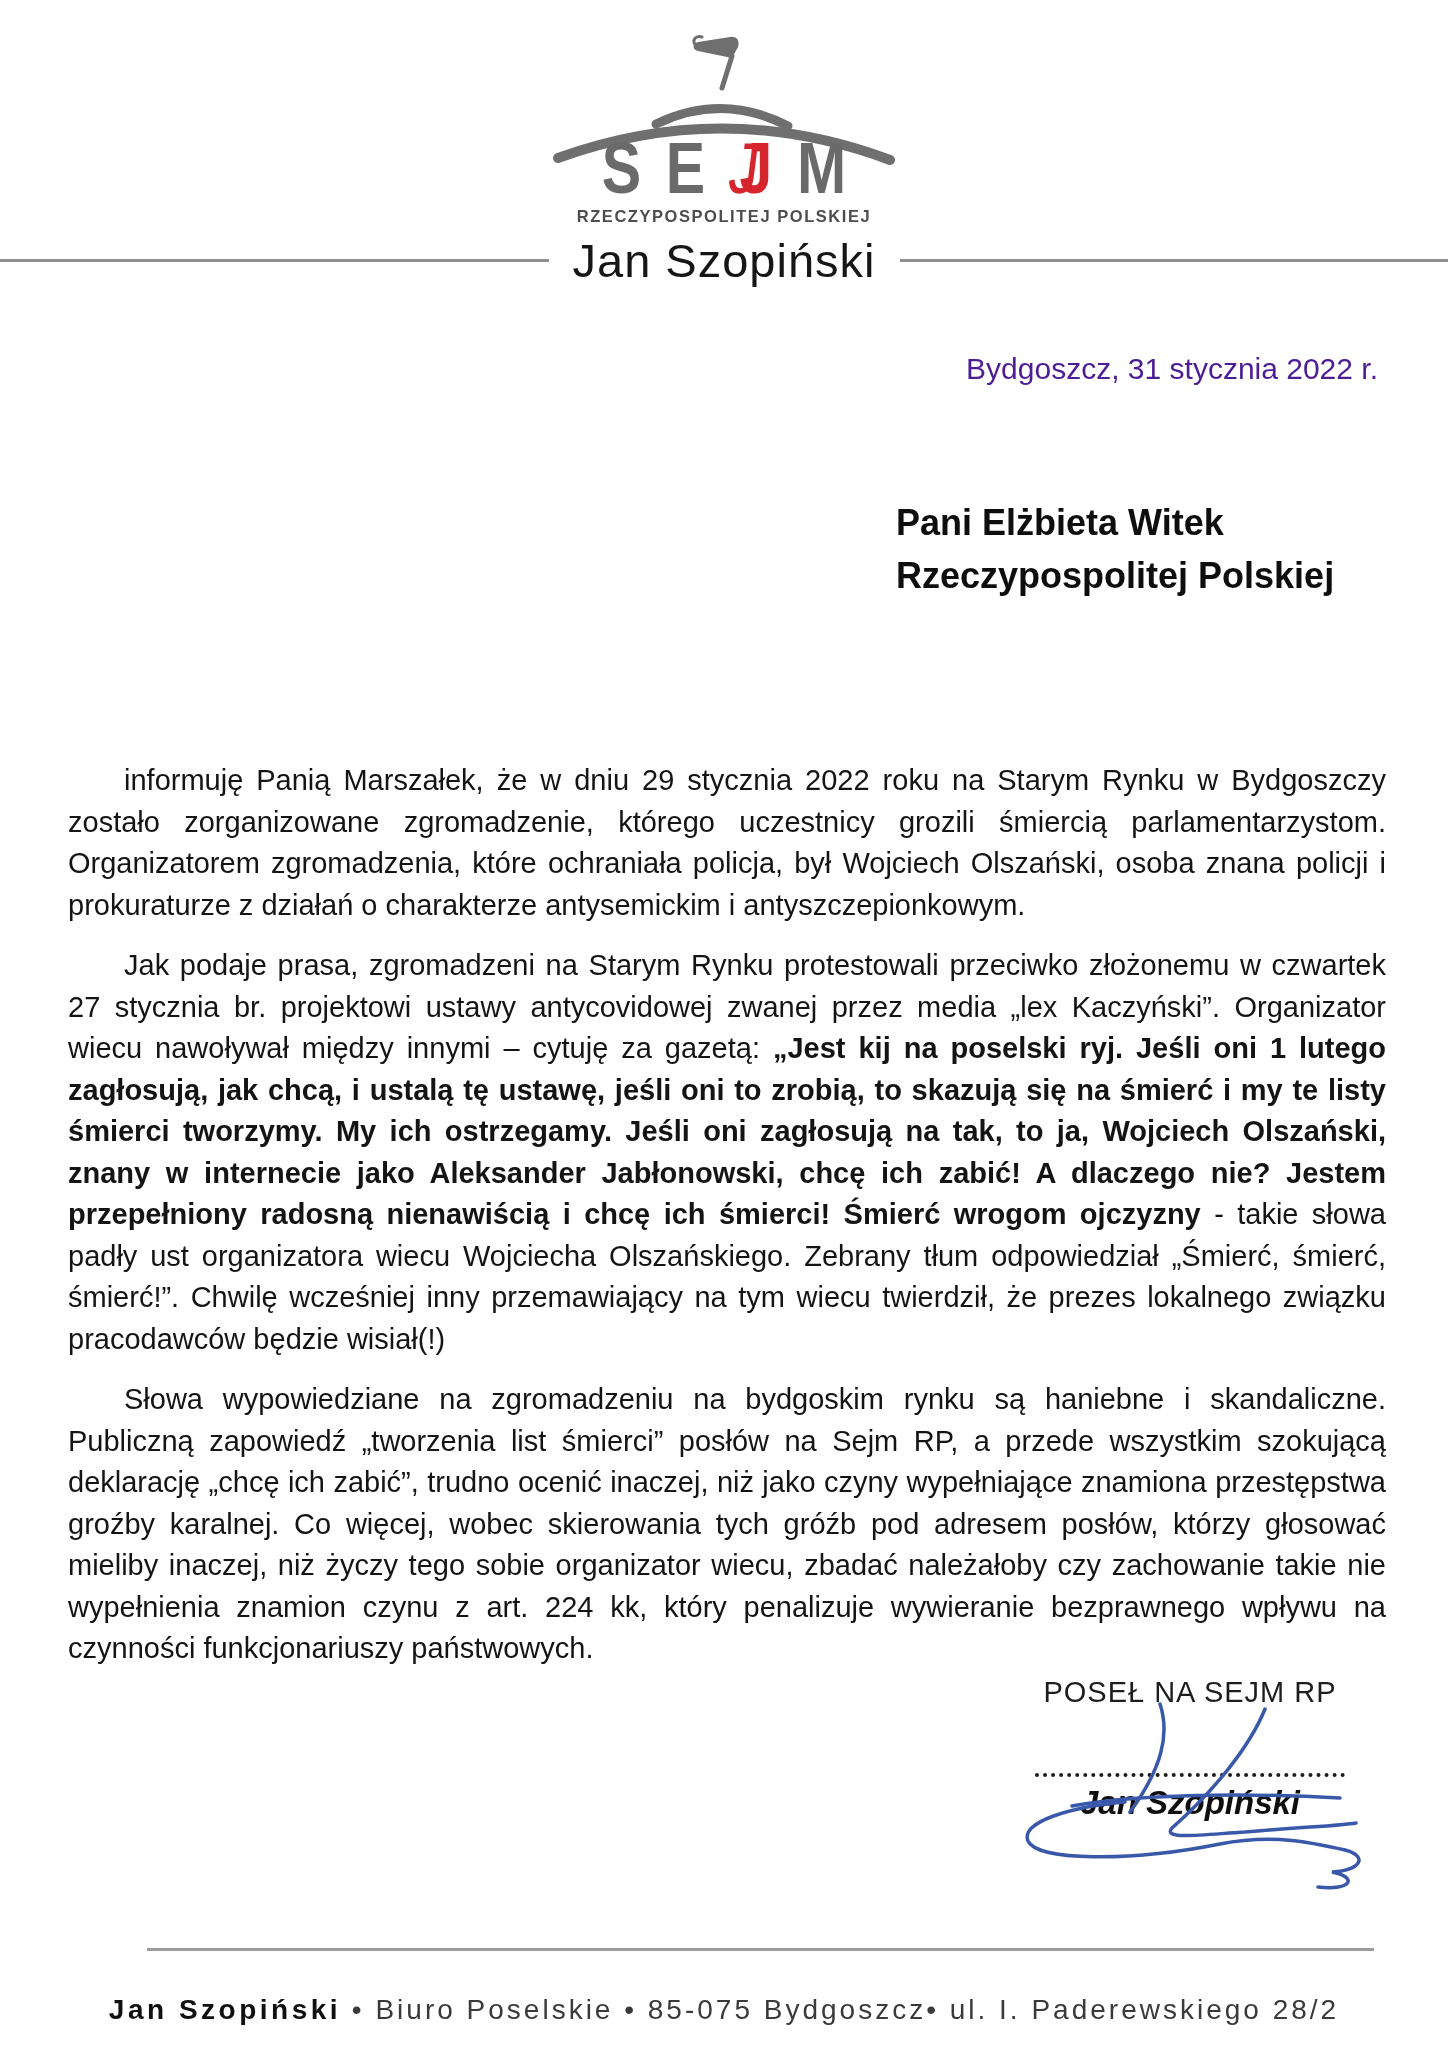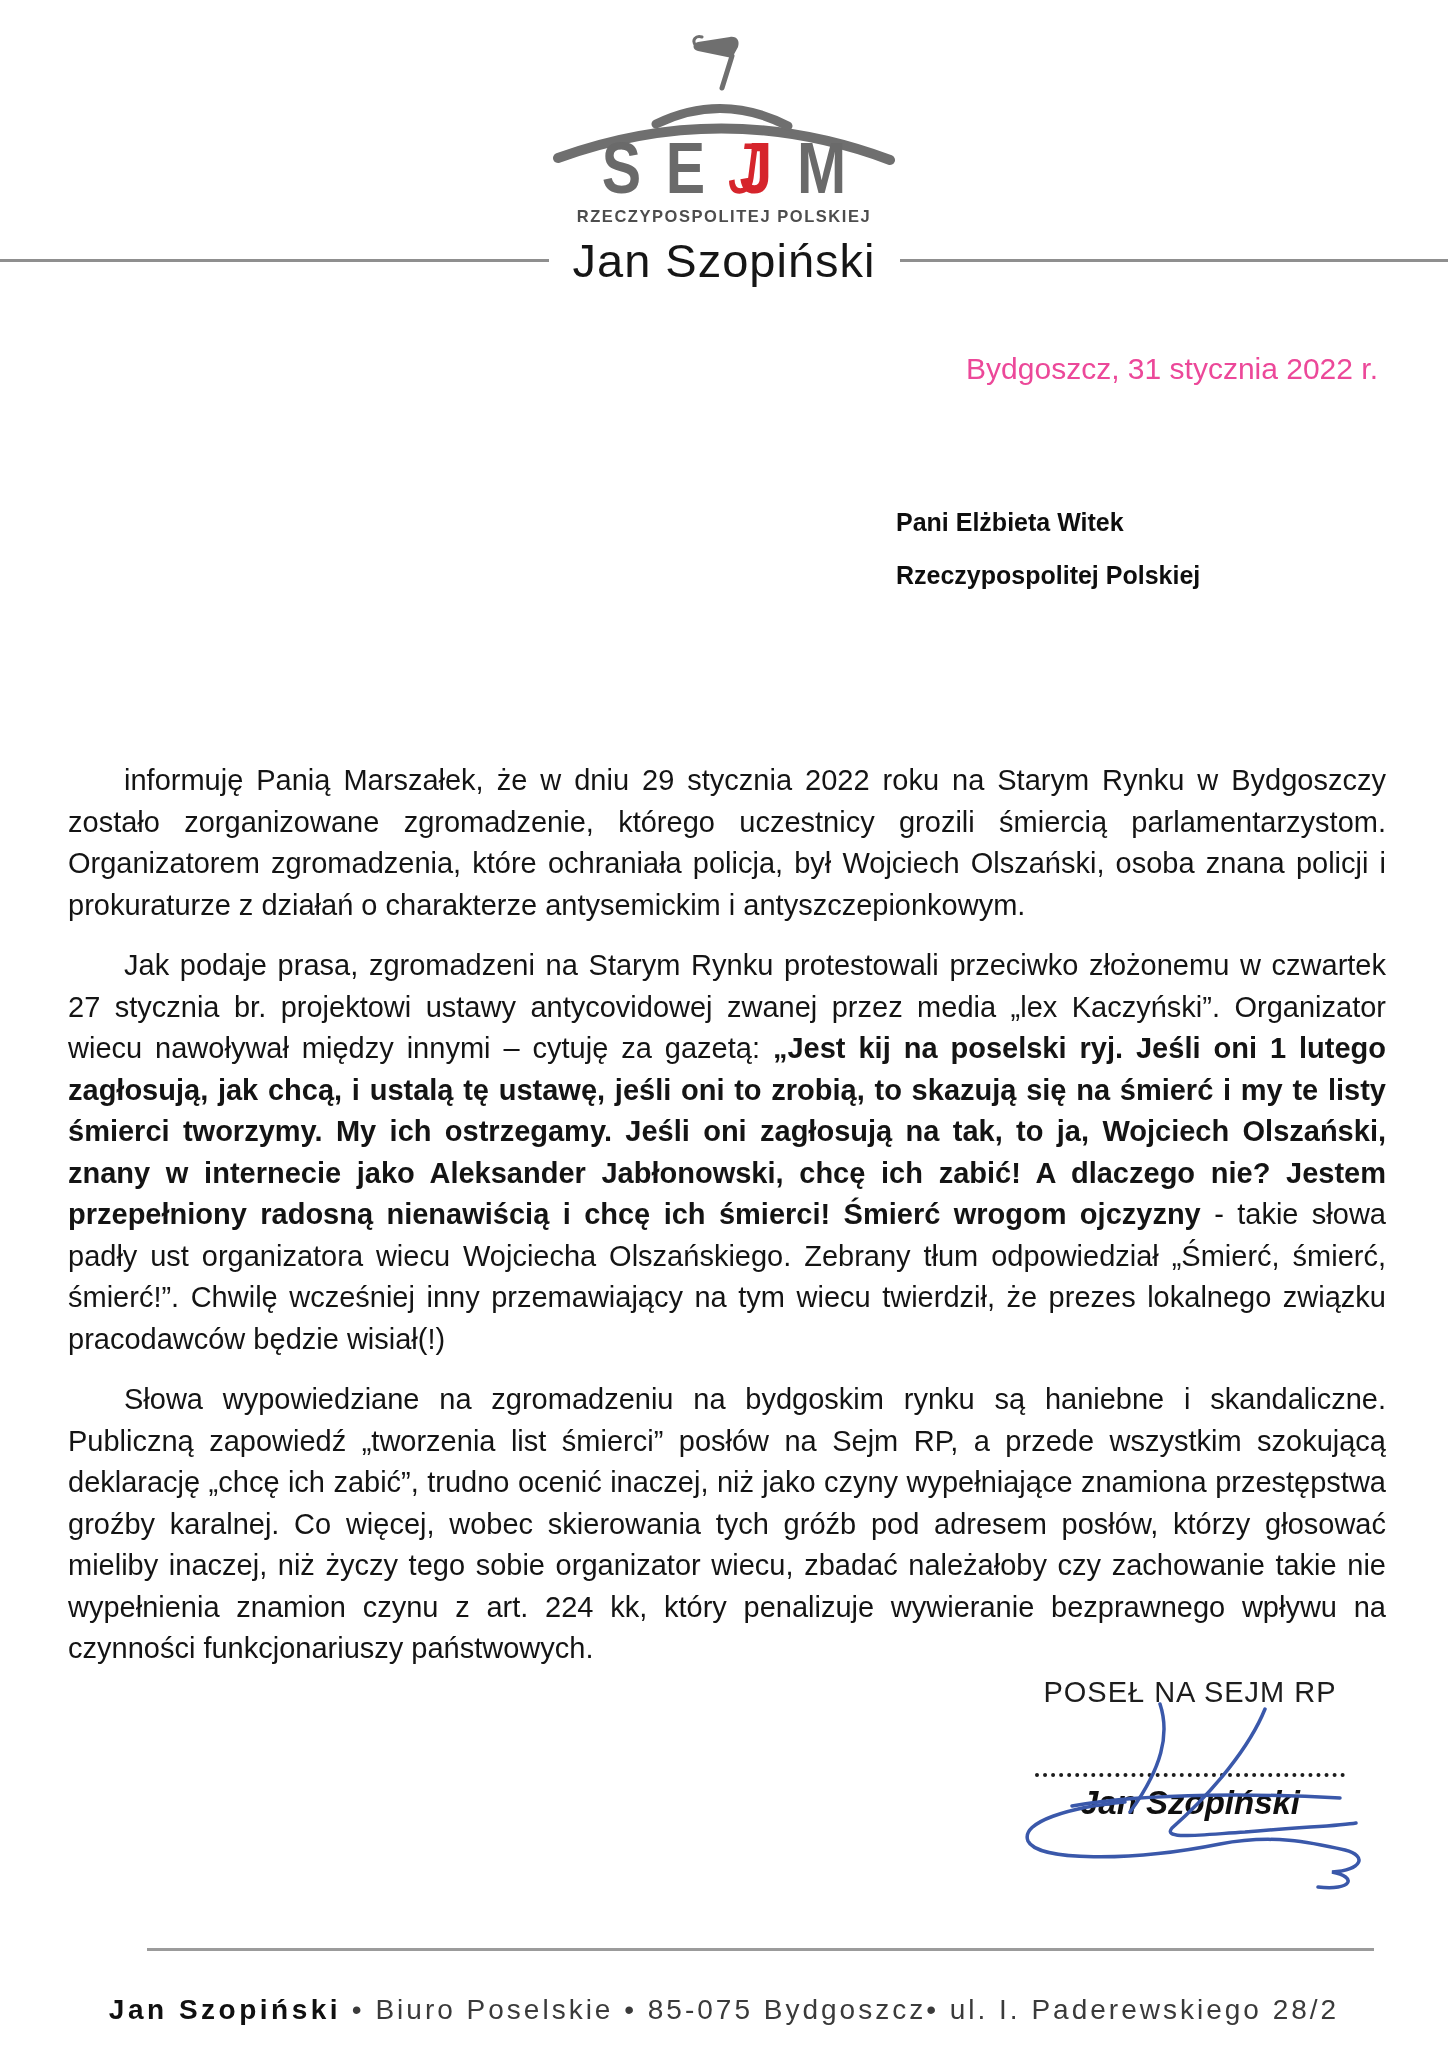--- a/index.html
+++ b/index.html
@@ -26,22 +26,22 @@
 
   
   .name-row { position:absolute; top:233px; left:0; right:0; display:flex; align-items:center; }
   .rule { flex:1; height:3px; background:#8f8f8f; }
   .page-title {
     margin:0; padding:0 24px; font-size:47px; font-weight:300;
     letter-spacing:1px; color:#161616; white-space:nowrap;
   }
 
   
-  .date { position:absolute; top:352px; right:70px; font-size:30px; color:#ec4899; }
-  .recipient { position:absolute; top:496px; left:896px; font-size:25px; font-weight:700; line-height:53px; color:#0e0e0e; }
+  .date { position:absolute; top:352px; right:70px; font-size:30px; color:#4c1d95; }
+  .recipient { position:absolute; top:496px; left:896px; font-size:36px; font-weight:700; line-height:53px; color:#0e0e0e; }
 
   
   .body-text {
     position:absolute; top:752px; left:68px; width:1318px;
     font-size:29px; line-height:41.5px; text-align:justify; color:#141414;
   }
   .body-text p { margin:8px 0 19px 0; text-indent:56px; }
   .bq { font-weight:700; }
 
   

